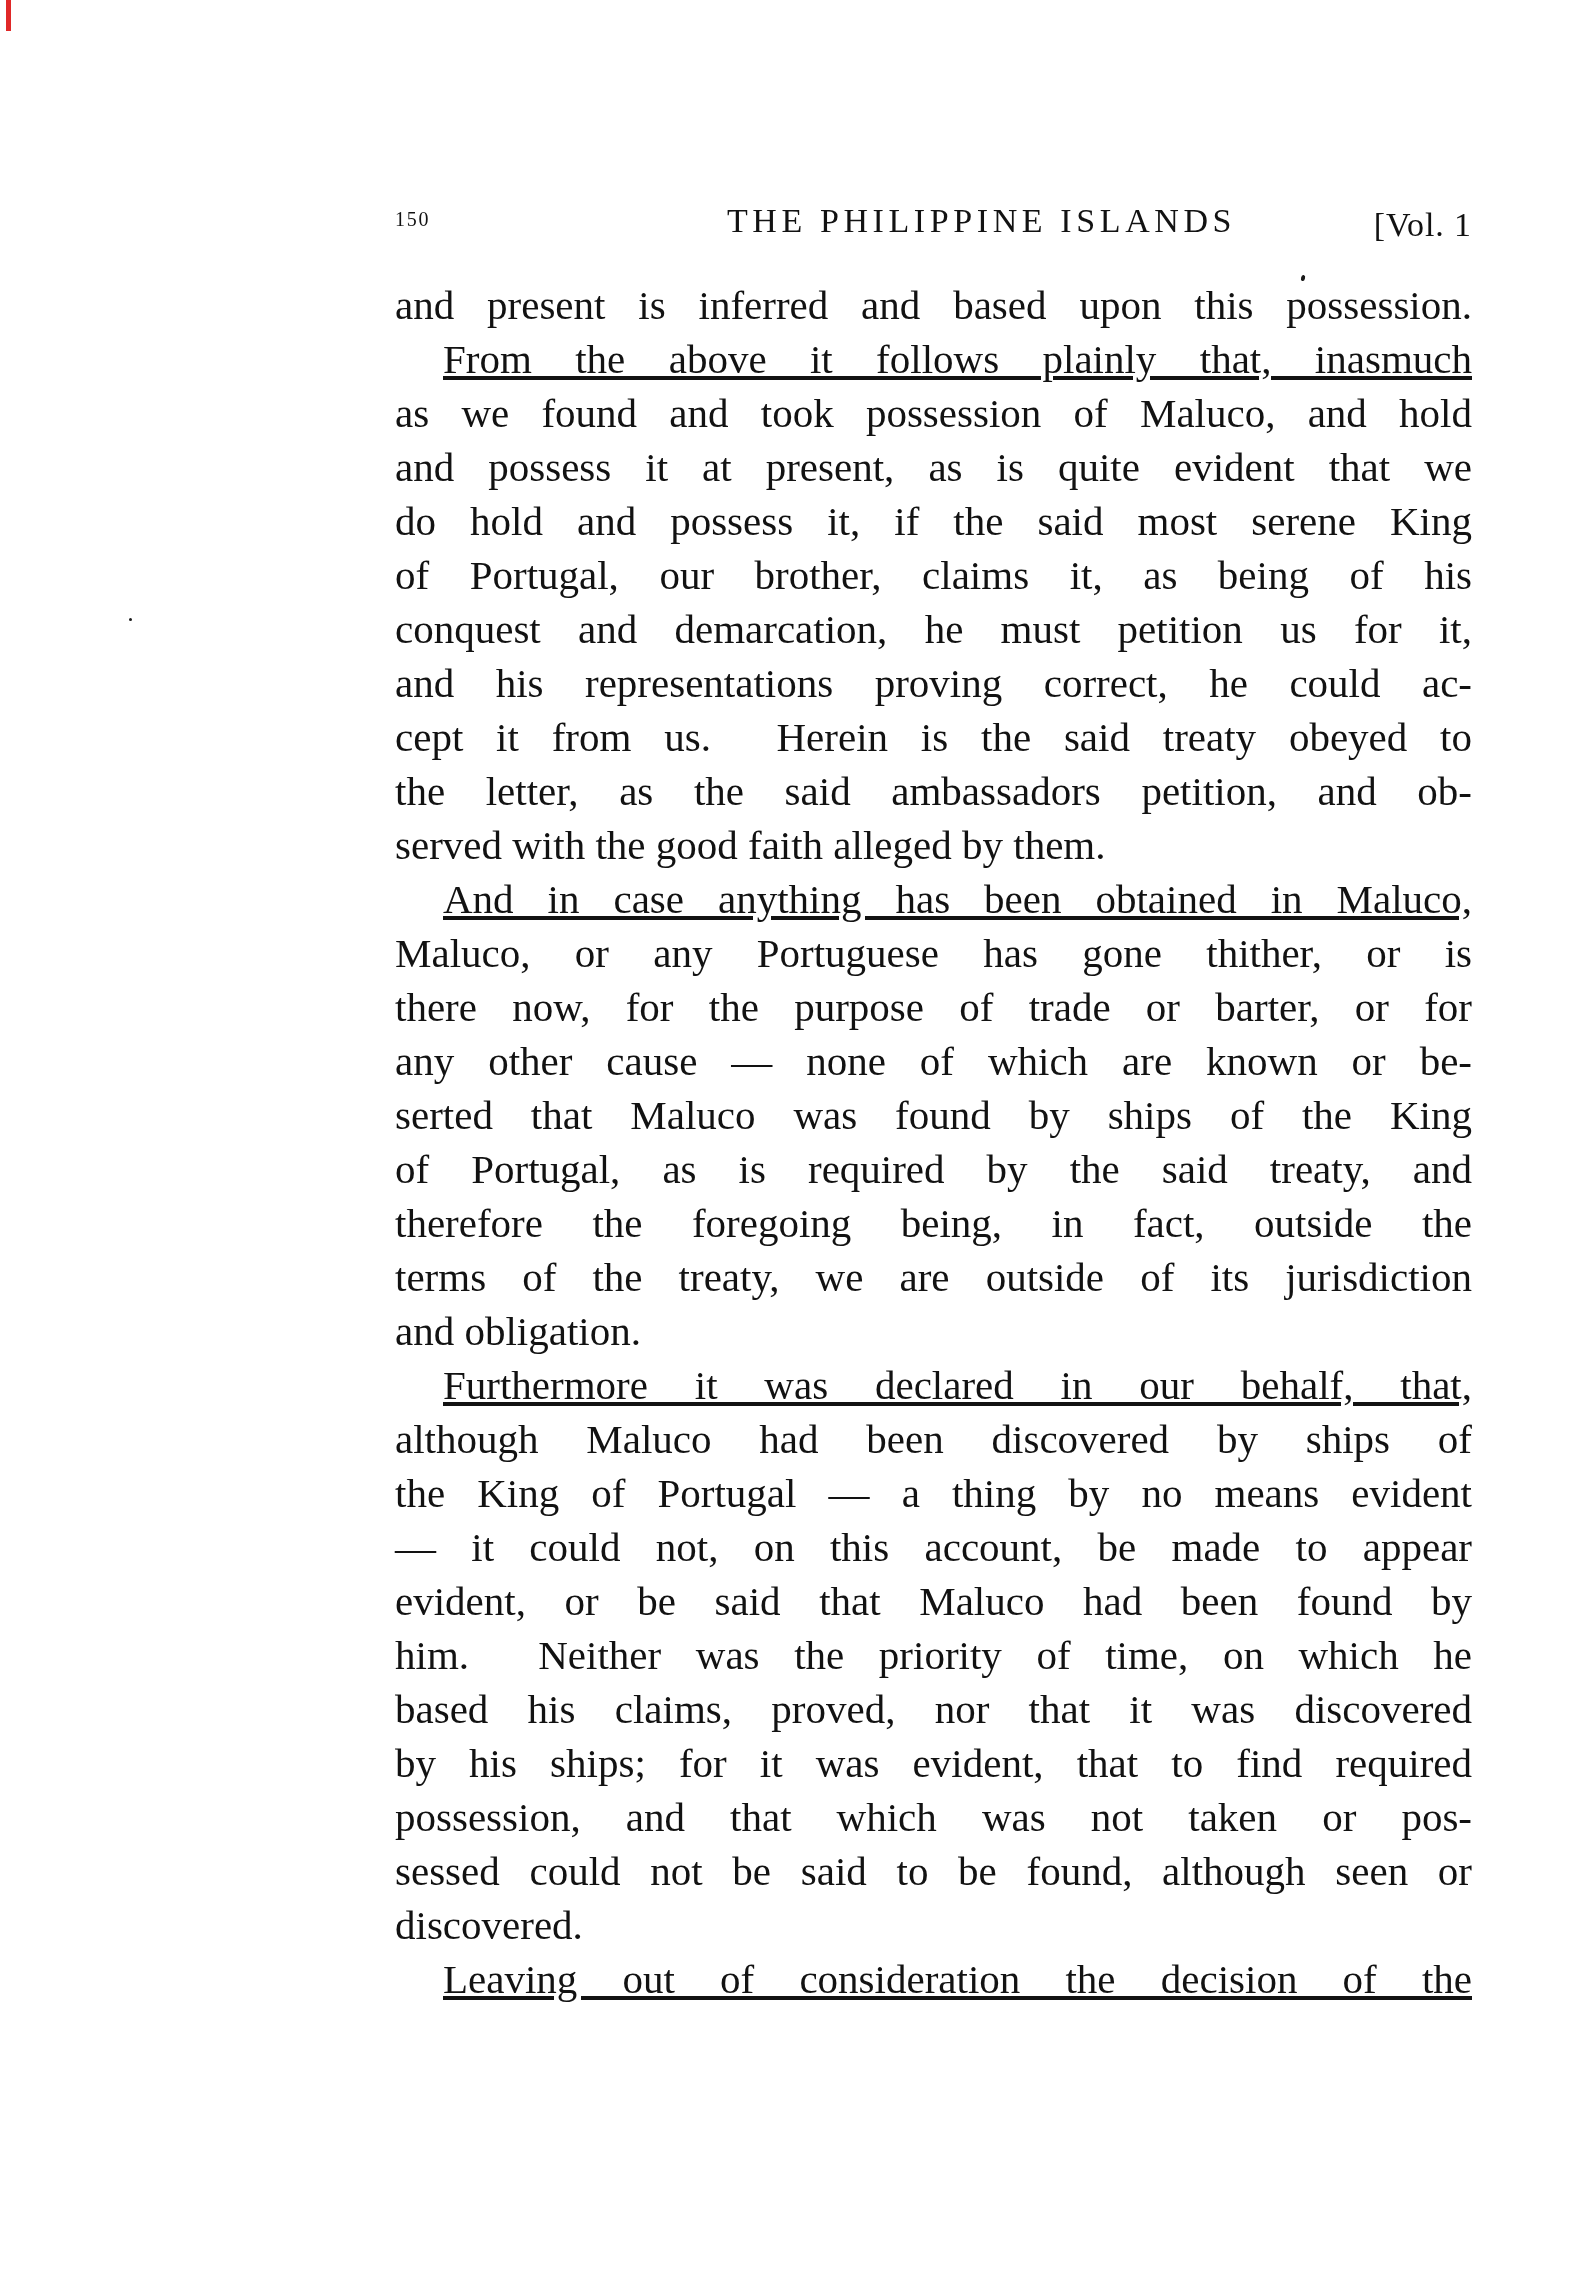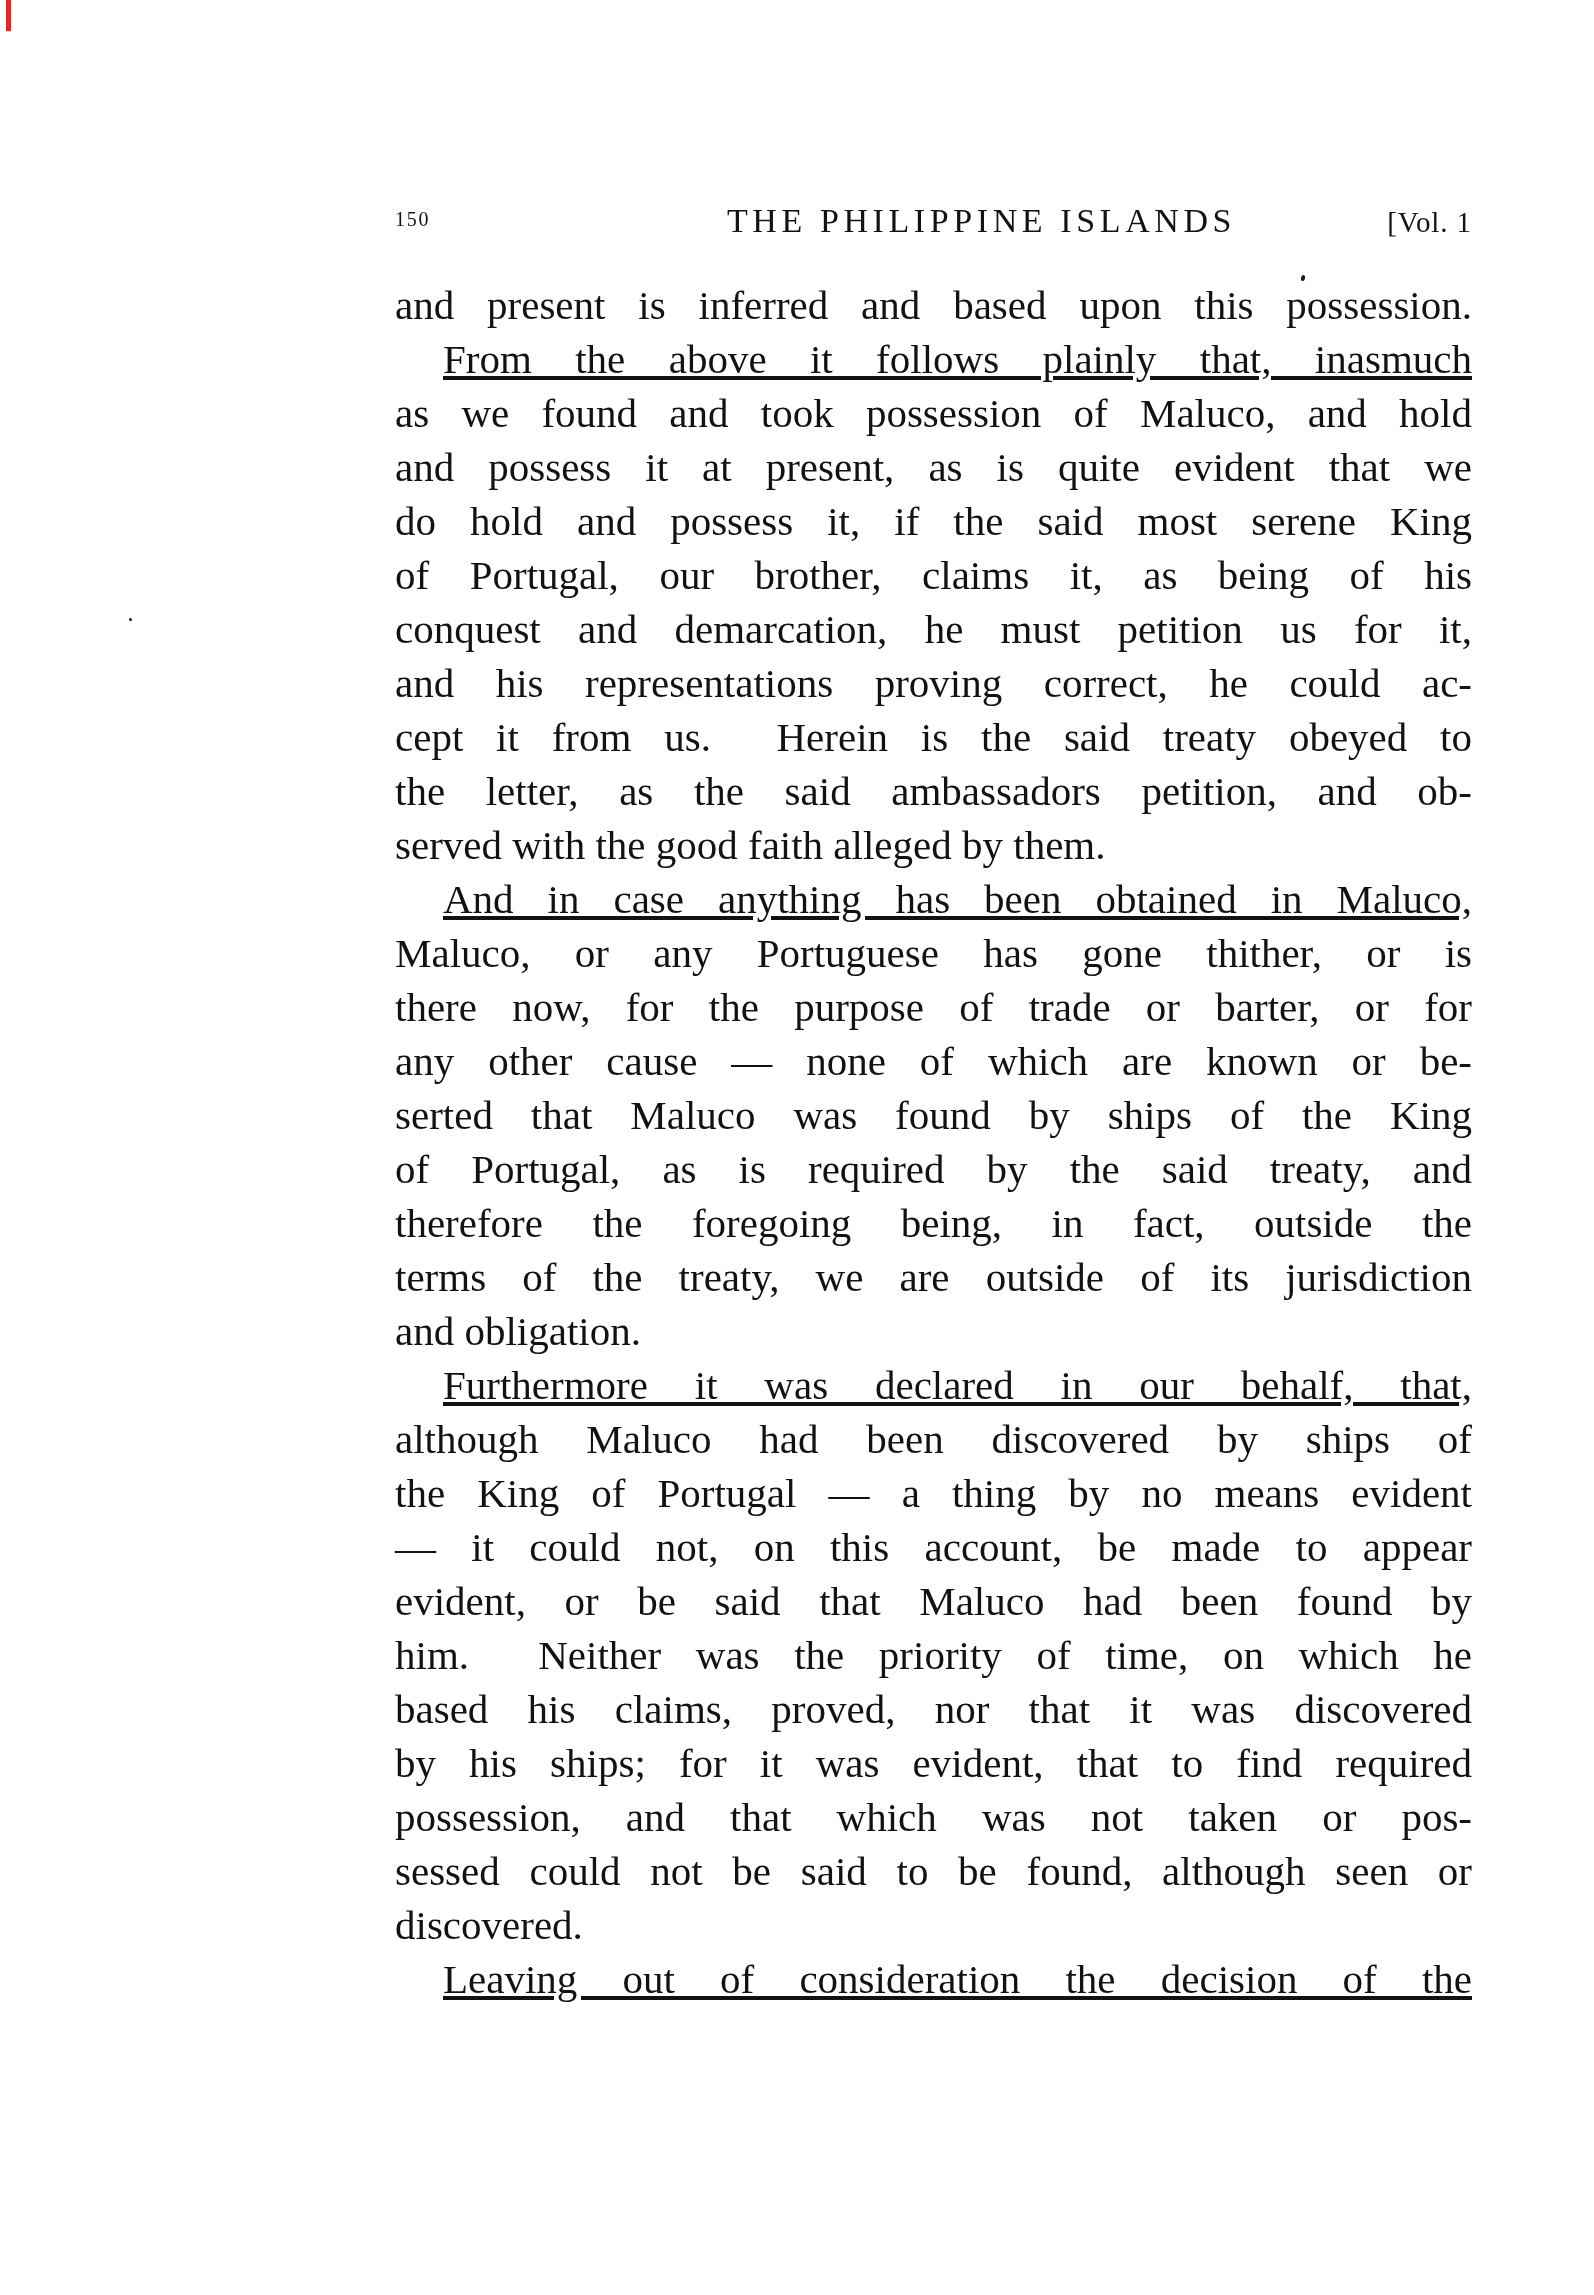--- a/index.html
+++ b/index.html
@@ -48,21 +48,21 @@
     left: 50%; top: 0;
     transform: translateX(-50%);
     font-size: 34px;
     letter-spacing: 4.6px;
     white-space: nowrap;
     margin-left: 48px;
   }
   .head-volume {
     position: absolute;
     right: 0; top: 3.7px;
-    font-size: 29px;
+    font-size: 34px;
     letter-spacing: 0.9px;
   }
 
   
   #text-block {
     position: absolute;
     left: 395px;
     top: 278px;
     width: 1077px;
   }

